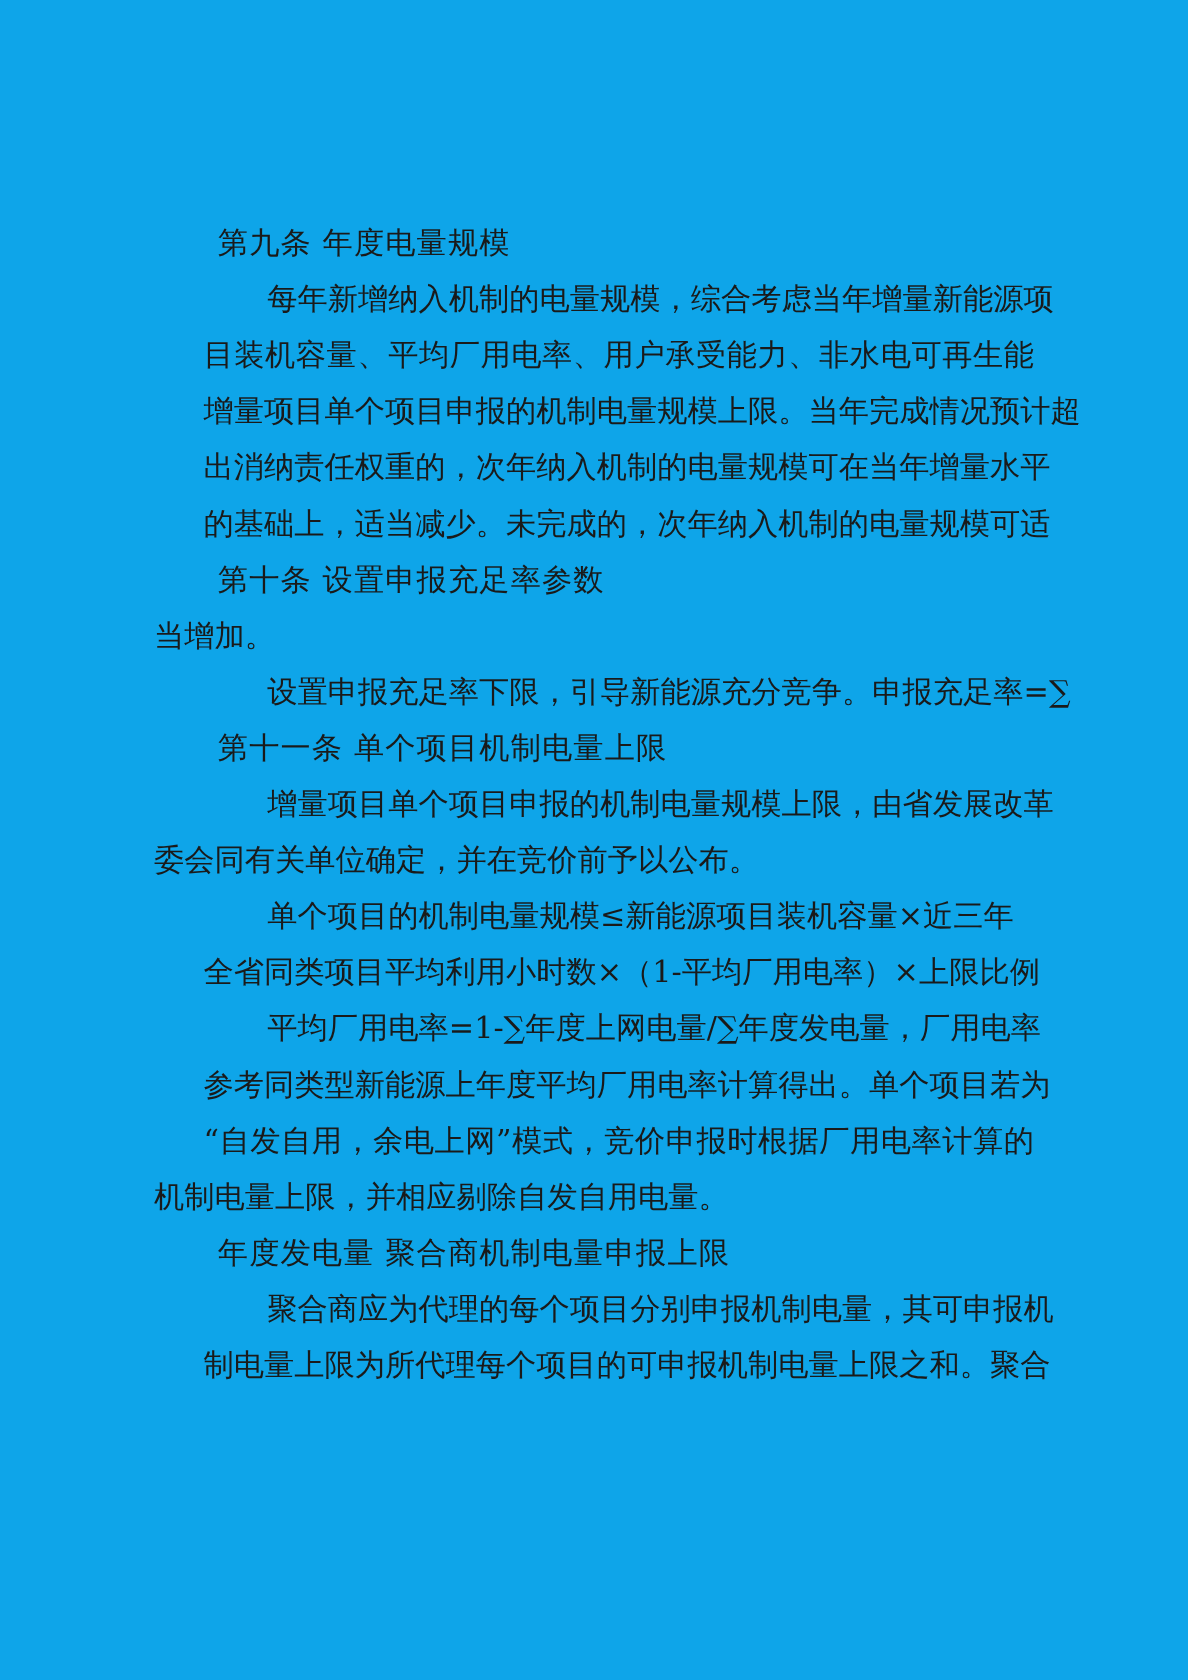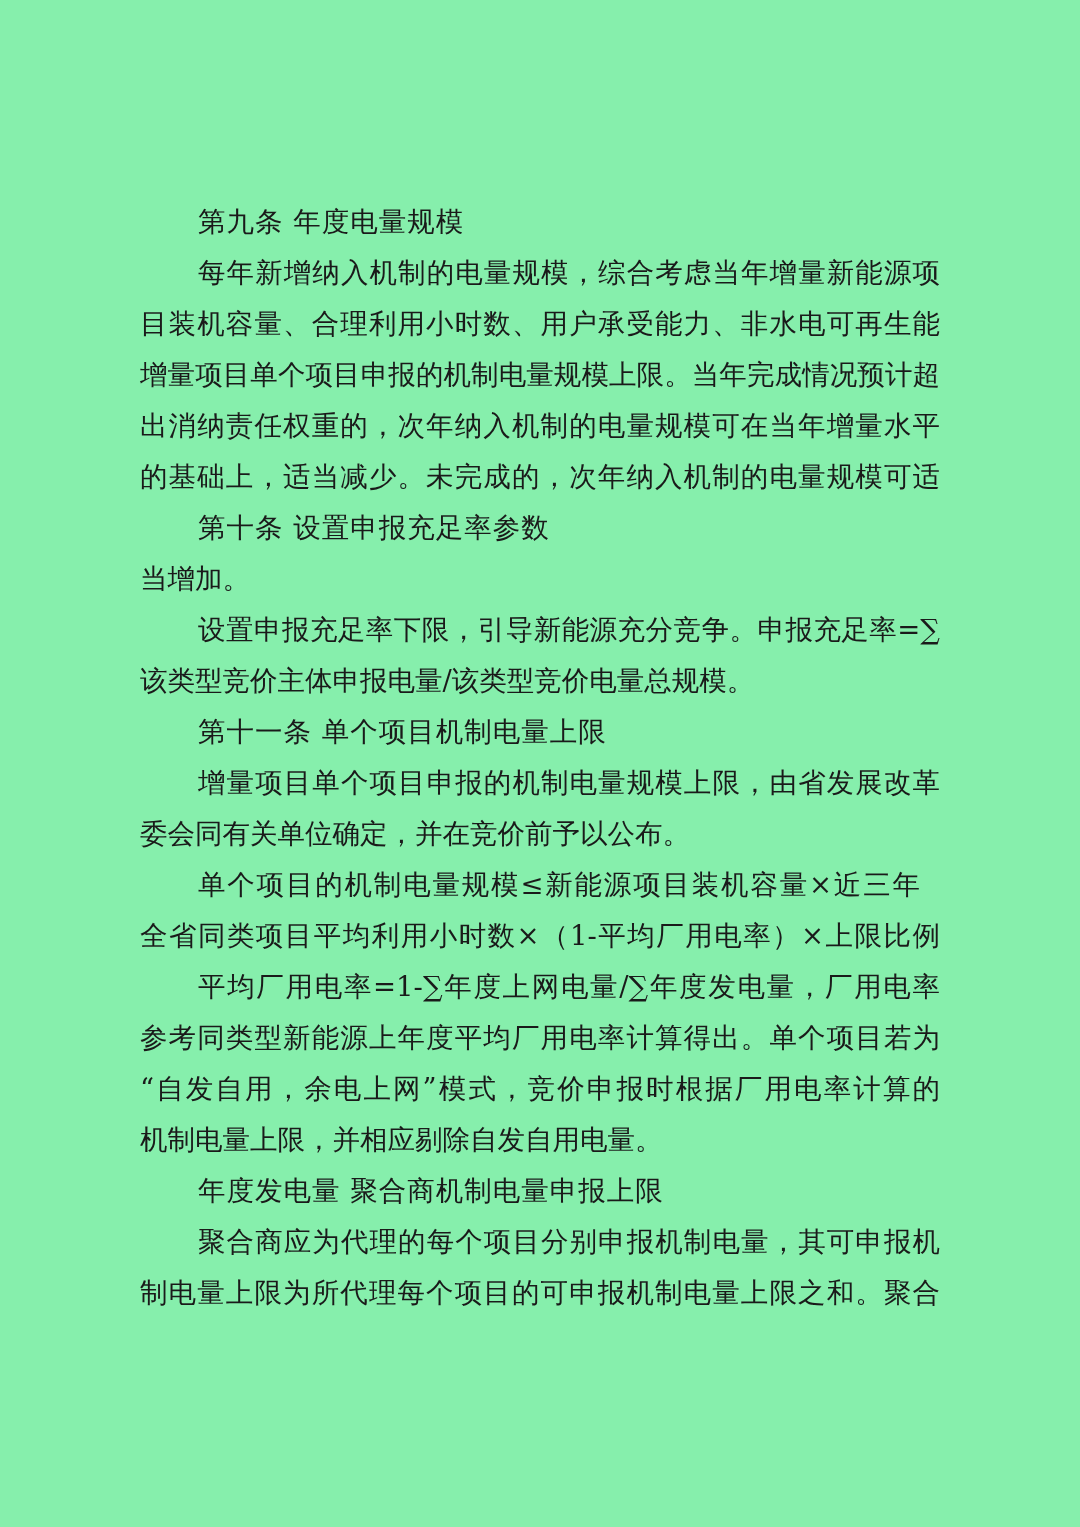--- a/index.html
+++ b/index.html
@@ -14,41 +14,42 @@
       overflow: hidden;
       font-family: "DejaVu Serif", "Liberation Serif", serif;
       color: #1a1a1a;
     }
     .page {
       position: absolute;
       left: 0;
       top: 0;
       width: 1080px;
       height: 1527px;
-      background: #86efac;
+      background: #0ea5e9;
     }
     .content {
       position: absolute;
       left: 140px;
       top: 196px;
       width: 800px;
     }
     .line {
       height: 51px;
       line-height: 51px;
       font-size: 27.5px;
       white-space: nowrap;
       display: flex;
       justify-content: space-between;
       letter-spacing: 0;
     }
     .line.justify {
       text-align: justify;
       text-align-last: justify;
       display: block;
+      margin-left: 45px;
     }
     .line.last {
       display: block;
       text-align: left;
     }
     .line.indent {
       padding-left: 58px;
     }
     .line.heading {
       display: block;
@@ -59,29 +60,28 @@
     }
   </style>
 </head>
 <body>
 
 <div class="page">
   <div class="content">
 
     <div class="line heading">第九条 年度电量规模</div>
     <div class="line justify indent">每年新增纳入机制的电量规模，综合考虑当年增量新能源项</div>
-    <div class="line justify">目装机容量、合理利用小时数、用户承受能力、非水电可再生能</div>
+    <div class="line justify">目装机容量、平均厂用电率、用户承受能力、非水电可再生能</div>
     <div class="line justify">增量项目单个项目申报的机制电量规模上限。当年完成情况预计超</div>
     <div class="line justify">出消纳责任权重的，次年纳入机制的电量规模可在当年增量水平</div>
     <div class="line justify">的基础上，适当减少。未完成的，次年纳入机制的电量规模可适</div>
     <div class="line heading">第十条 设置申报充足率参数</div>
 
     <div class="line last">当增加。</div>
     <div class="line justify indent">设置申报充足率下限，引导新能源充分竞争。申报充足率=∑</div>
-    <div class="line last">该类型竞价主体申报电量/该类型竞价电量总规模。</div>
 
     <div class="line heading">第十一条 单个项目机制电量上限</div>
     <div class="line justify indent">增量项目单个项目申报的机制电量规模上限，由省发展改革</div>
     <div class="line last">委会同有关单位确定，并在竞价前予以公布。</div>
     <div class="line justify indent" style="padding-right:20px;">单个项目的机制电量规模≤新能源项目装机容量×近三年</div>
     <div class="line justify">全省同类项目平均利用小时数×（1-平均厂用电率）×上限比例</div>
     <div class="line justify indent">平均厂用电率=1-∑年度上网电量/∑年度发电量，厂用电率</div>
     <div class="line justify">参考同类型新能源上年度平均厂用电率计算得出。单个项目若为</div>
     <div class="line justify">“自发自用，余电上网”模式，竞价申报时根据厂用电率计算的</div>
     <div class="line last">机制电量上限，并相应剔除自发自用电量。</div>

